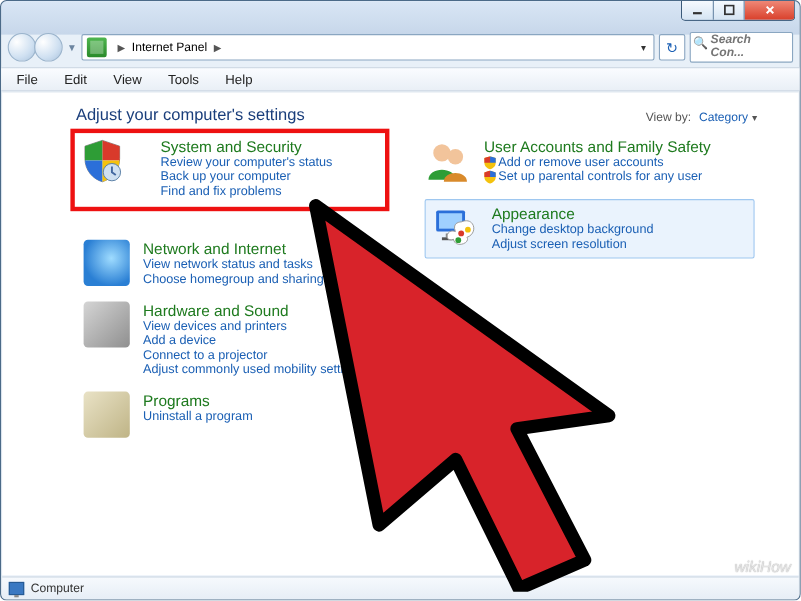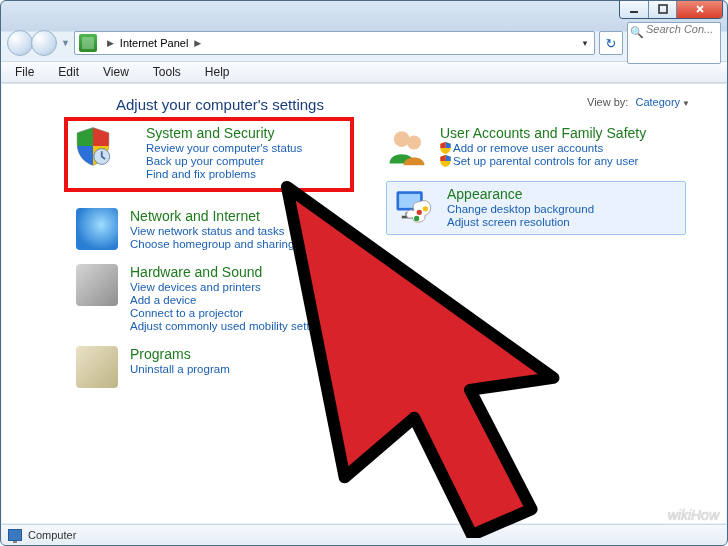--- a/index.html
+++ b/index.html
@@ -26,52 +26,52 @@
   .crumbs { flex:1; height:24px; border:1px solid #8aa6c1; background:#fff; display:flex; align-items:center;
             padding:0 2px; font-size:11px; color:#000; border-radius:2px;}
   .crumbs .folder-ico{width:18px;height:18px; margin:0 4px 0 2px;
     background:linear-gradient(#4fb64f,#2a8a2a); border-radius:2px; position:relative;}
   .crumbs .folder-ico::after{content:""; position:absolute; inset:3px; background:#fff; opacity:.3;}
   .crumb-arrow{ color:#555; padding:0 6px; font-size:9px;}
   .crumbs .spacer{flex:1;}
   .crumb-dd{ width:14px; text-align:center; color:#333; font-size:9px;}
   .refresh { width:24px;height:24px; border:1px solid #8aa6c1; background:#fff; display:flex;align-items:center;justify-content:center;
              color:#1a5fb4; font-size:13px; border-radius:2px;}
-  .search  { width:94px; height:42px; border:1px solid #8aa6c1; background:#fff; color:#757575; font-style:italic;
-             font-size:11px; padding:0 4px 0 18px; border-radius:2px; position:relative;}
+  .search  { width:94px; height:28px; border:1px solid #8aa6c1; background:#fff; color:#757575; font-style:italic;
+             font-size:11px; padding:0 4px 0 18px; border-radius:2px; position:relative;font-weight:bold;}
   .search::before{content:"🔍"; position:absolute; left:2px; top:3px; font-size:11px; font-style:normal; color:#6b8bab;}
 
   
   .menubar { height:22px; background:linear-gradient(#fafcff,#e9eff6); border-top:1px solid #cfd9e4;
              border-bottom:1px solid #cfd9e4; display:flex; align-items:center; padding:0 6px; gap:8px; font-size:12px;}
   .menubar span{ padding:2px 8px; color:#222;}
 
   
   .content { position:absolute; top:82px; bottom:22px; left:1px; right:1px; background:#fff;
              border-top:1px solid #d8e1eb; overflow:hidden; }
 
-  .header-row{ display:flex; justify-content:space-between; align-items:flex-start;
-               padding:12px 36px 6px 114px; font-size:12px;}
+  .header-row{ display:flex; justify-content:space-between; align-items:flex-end;
+               padding:12px 36px 6px 67px; font-size:12px;}
   .header-row h2{ color:#1a3e7b; font-weight:normal; font-size:15px;}
   .viewby{ color:#555; font-size:11px;}
   .viewby a{ color:#1a5fb4; text-decoration:none; margin-left:4px;}
   .viewby .dd{font-size:8px; color:#555; margin-left:2px;}
 
   .cols { display:flex; gap:40px; padding:6px 0 0 74px;}
   .col  { width:270px; display:flex; flex-direction:column; gap:14px;}
   .col.right{ width:300px;}
 
   .cat { display:flex; gap:12px; }
   .cat .ico{ width:42px; height:42px; flex:0 0 42px; border-radius:4px; position:relative;}
   .cat .txt{ display:flex; flex-direction:column; gap:1px;}
   .cat h3{ color:#1e7a1e; font-weight:normal; font-size:14px; }
   .cat a { color:#1a5fb4; font-size:11.5px; text-decoration:none; display:flex; align-items:center; gap:2px;}
   .cat a .shield{ display:inline-block; width:11px; height:12px; flex:0 0 11px;}
 
-  .highlight{ border:4px solid #e11; padding:4px 4px 8px 4px; margin:-8px -8px 2px -12px;gap:32px;} 
+  .highlight{ border:4px solid #e11; padding:4px 4px 8px 4px; margin:-8px -8px 12px -12px;gap:32px;} 
 
   .sel-appearance{ border:1px solid #9ec7f0; background:#eaf3fd; padding:4px 6px 6px 6px; border-radius:2px;}
 
   
   .ico-shield{}
   .ico-shield svg, .ico svg{width:100%;height:100%;}
   .ico-net{ background:radial-gradient(circle at 60% 40%,#9fdcff,#2a7fd4 70%);}
   .ico-hw { background:linear-gradient(135deg,#d5d5d5,#8f8f8f);}
   .ico-prog{background:linear-gradient(135deg,#e9e2c6,#bfb486);}
   .ico-users{}

